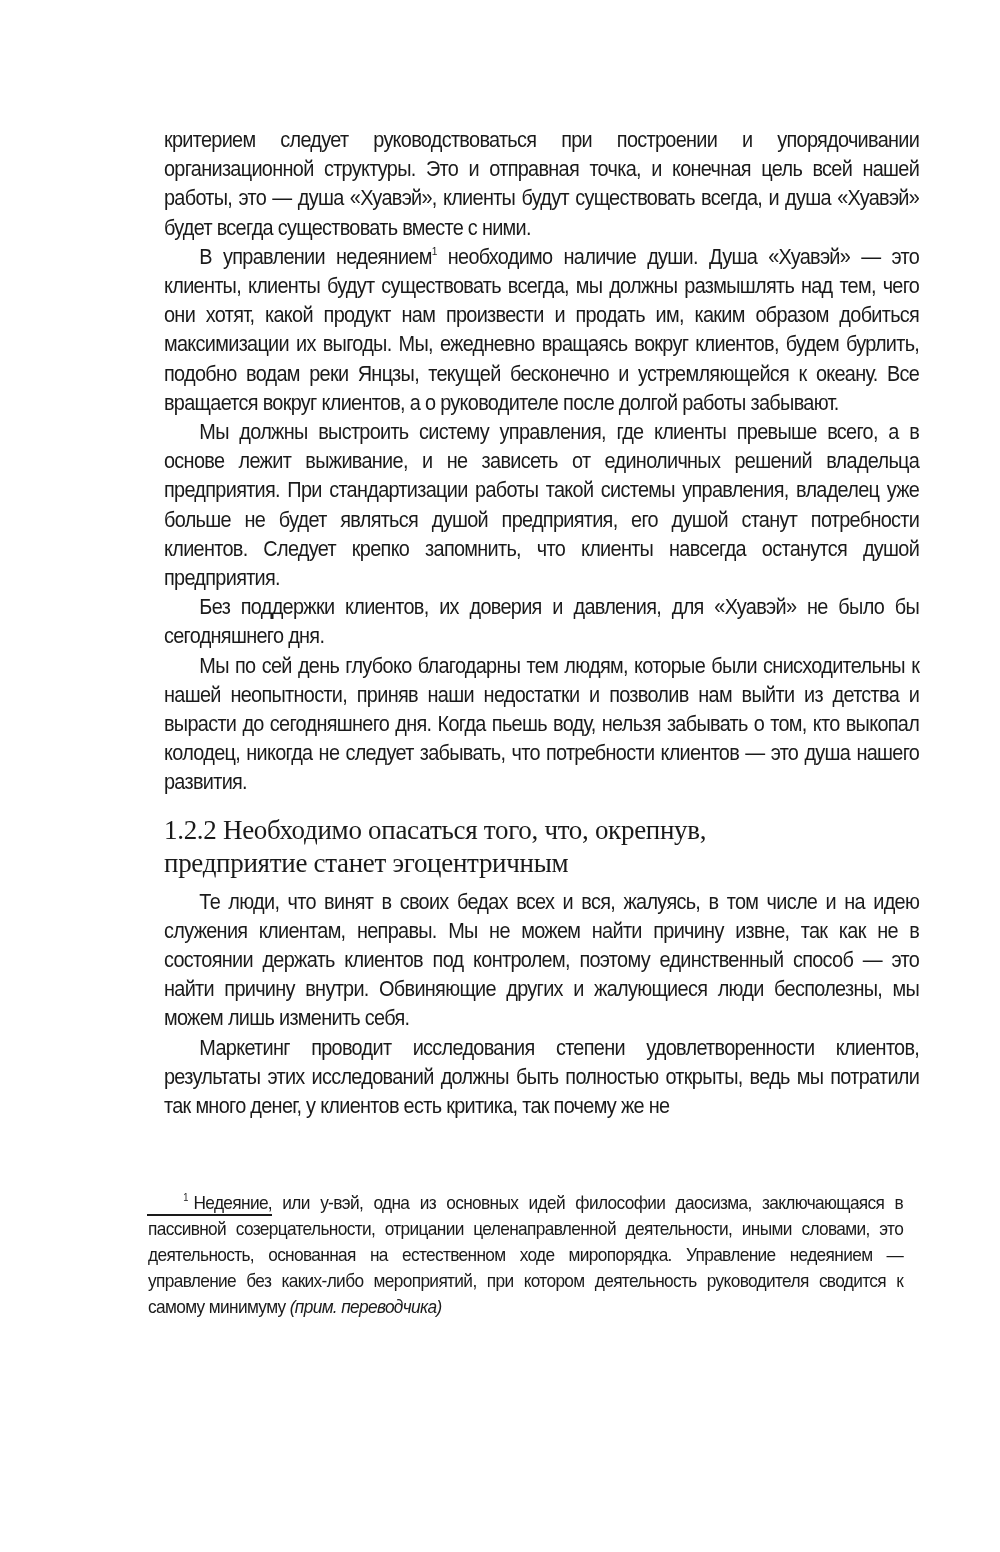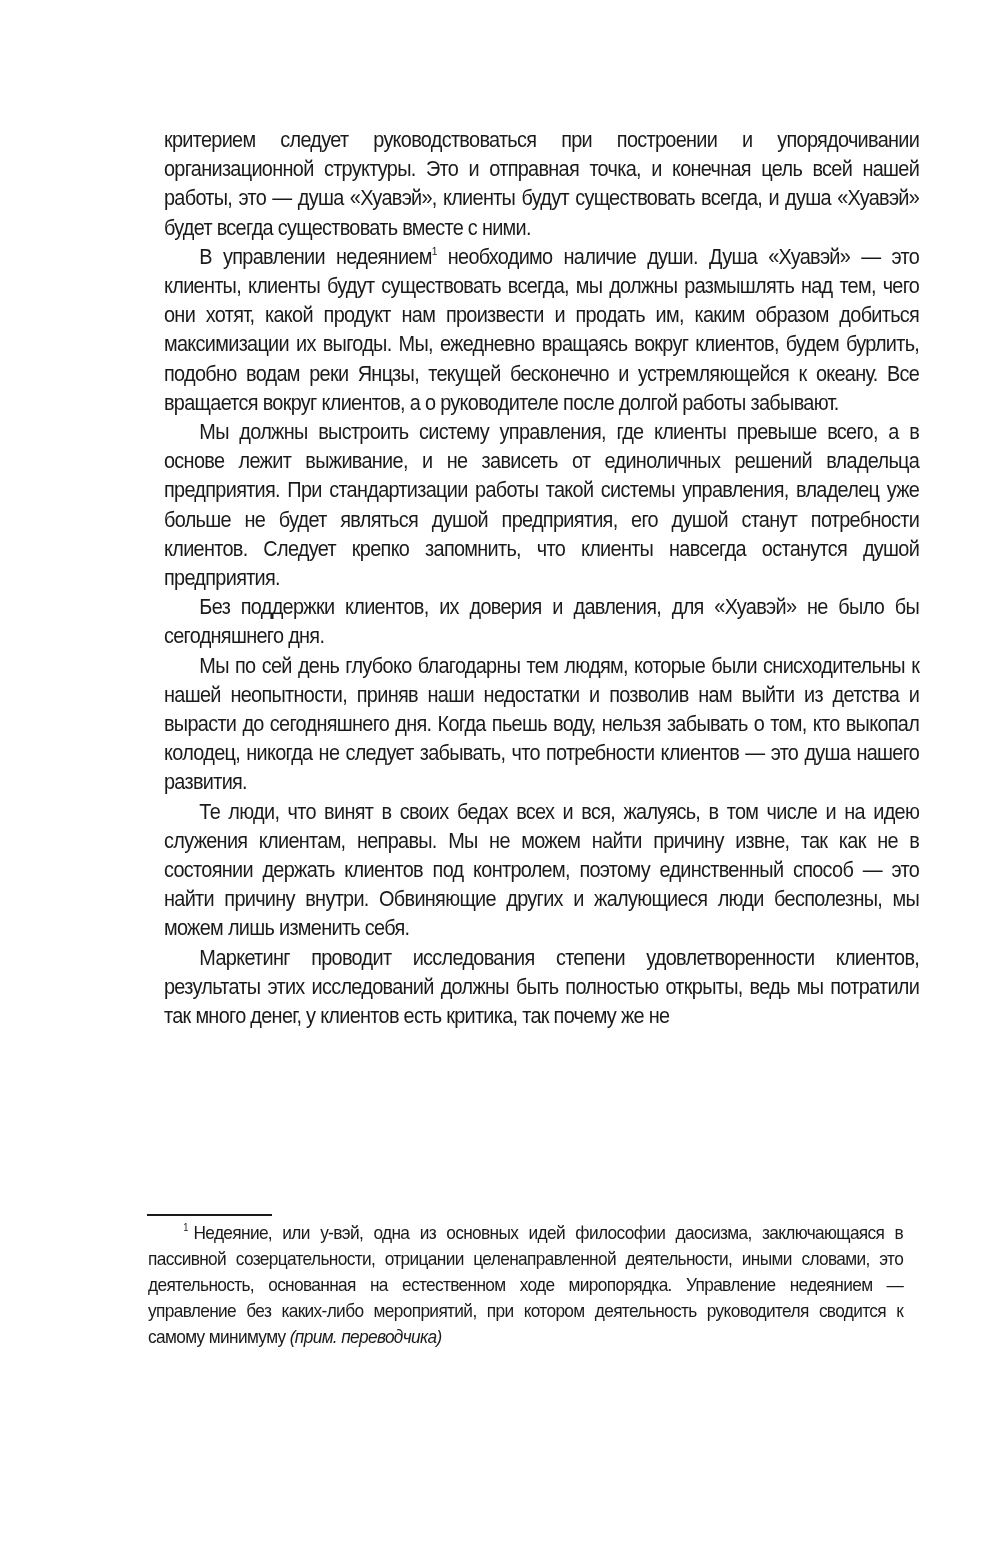--- a/index.html
+++ b/index.html
@@ -22,21 +22,21 @@
       font-family: "Liberation Serif", serif;
       font-size: 27px;
       line-height: 33px;
       font-weight: normal;
       margin: 20px 0 8px 0;
       letter-spacing: -0.3px;
     }
     sup.fnref { font-size: 11px; vertical-align: 9px; line-height: 0; }
     .fn-rule { position: absolute; left: 147px; top: 1214px; width: 125px; height: 1.5px; background: #1a1a1a; }
     .footnote {
-      position: absolute; left: 148px; top: 1220px; width: 755px;
+      position: absolute; left: 148px; top: 1190px; width: 755px;
     }
     .footnote-text {
       font-family: "Liberation Sans", sans-serif;
       font-size: 18.6px;
       line-height: 26px;
       text-align: justify;
       letter-spacing: -0.7px;
       transform: scaleX(0.93);
       transform-origin: left top;
       width: 812px;
@@ -50,20 +50,21 @@
 <body>
 
 <div class="page">
   <div class="body-text">
     <p class="para first">критерием следует руководствоваться при построении и упорядочивании организационной структуры. Это и отправная точка, и конечная цель всей нашей работы, это — душа «Хуавэй», клиенты будут существовать всегда, и душа «Хуавэй» будет всегда существовать вместе с ними.</p>
     <p class="para"><span>В управлении недеянием</span><sup class="fnref">1</sup><span> необходимо наличие души. Душа «Хуавэй» — это клиенты, клиенты будут существовать всегда, мы должны размышлять над тем, чего они хотят, какой продукт нам произвести и продать им, каким образом добиться максимизации их выгоды. Мы, ежедневно вращаясь вокруг клиентов, будем бурлить, подобно водам реки Янцзы, текущей бесконечно и устремляющейся к океану. Все вращается вокруг клиентов, а о руководителе после долгой работы забывают.</span></p>
     <p class="para">Мы должны выстроить систему управления, где клиенты превыше всего, а в основе лежит выживание, и не зависеть от единоличных решений владельца предприятия. При стандартизации работы такой системы управления, владелец уже больше не будет являться душой предприятия, его душой станут потребности клиентов. Следует крепко запомнить, что клиенты навсегда останутся душой предприятия.</p>
     <p class="para">Без поддержки клиентов, их доверия и давления, для «Хуавэй» не было бы сегодняшнего дня.</p>
     <p class="para">Мы по сей день глубоко благодарны тем людям, которые были снисходительны к нашей неопытности, приняв наши недостатки и позволив нам выйти из детства и вырасти до сегодняшнего дня. Когда пьешь воду, нельзя забывать о том, кто выкопал колодец, никогда не следует забывать, что потребности клиентов — это душа нашего развития.</p>
   </div>
+  <h2 class="heading" style="margin-top: 16px; width: 640px;">1.2.2 Необходимо опасаться того, что, окрепнув, предприятие станет эгоцентричным</h2>
   <div class="body-text">
     <p class="para">Те люди, что винят в своих бедах всех и вся, жалуясь, в том числе и на идею служения клиентам, неправы. Мы не можем найти причину извне, так как не в состоянии держать клиентов под контролем, поэтому единственный способ — это найти причину внутри. Обвиняющие других и жалующиеся люди бесполезны, мы можем лишь изменить себя.</p>
     <p class="para">Маркетинг проводит исследования степени удовлетворенности клиентов, результаты этих исследований должны быть полностью открыты, ведь мы потратили так много денег, у клиентов есть критика, так почему же не</p>
   </div>
 </div>
 
 <div class="fn-rule"></div>
 
 <div class="footnote">
   <p class="footnote-text"><sup>1</sup><span>Недеяние, или у-вэй, одна из основных идей философии даосизма, заключающаяся в пассивной созерцательности, отрицании целенаправленной деятельности, иными словами, это деятельность, основанная на естественном ходе миропорядка. Управление недеянием — управление без каких-либо мероприятий, при котором деятельность руководителя сводится к самому минимуму </span><em>(прим. переводчика)</em></p>

